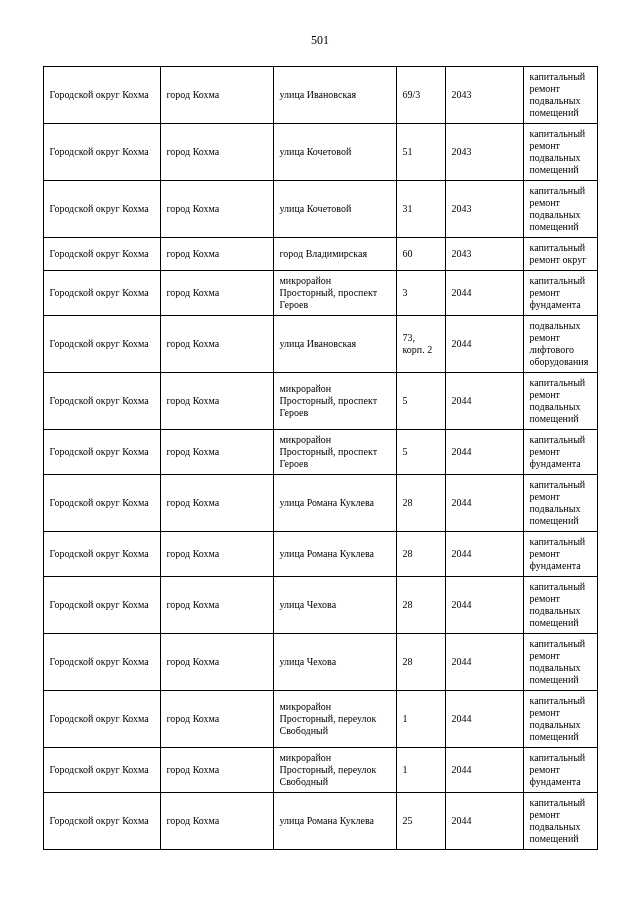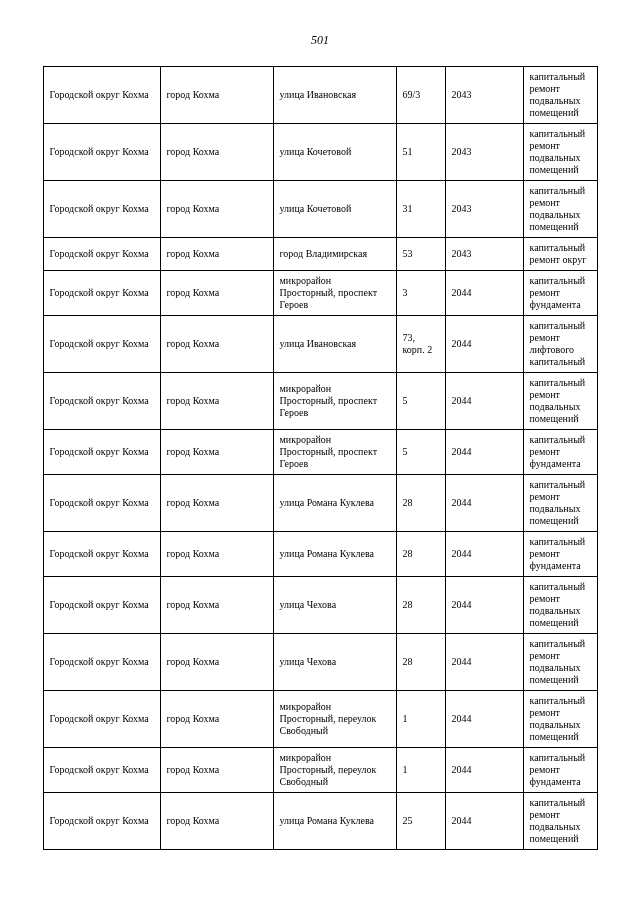--- a/index.html
+++ b/index.html
@@ -18,21 +18,20 @@
     width: 640px;
     height: 905px;
     background: #ffffff;
     box-sizing: border-box;
   }
   .page-number {
     padding-top: 33px;
     text-align: center;
     font-size: 12px;
     line-height: 14px;
-    font-style: italic;
   }
   table.repair-table {
     margin: 19px auto 0 auto;
     width: 554px;
     border-collapse: collapse;
     table-layout: fixed;
   }
   table.repair-table td {
     border: 1px solid #000000;
     font-size: 10px;
@@ -87,39 +86,39 @@
           <td>город Кохма</td>
           <td>улица Кочетовой</td>
           <td>31</td>
           <td>2043</td>
           <td>капитальный ремонт подвальных помещений</td>
         </tr>
         <tr>
           <td>Городской округ Кохма</td>
           <td>город Кохма</td>
           <td>город Владимирская</td>
-          <td>53</td>
+          <td>60</td>
           <td>2043</td>
           <td>капитальный ремонт округ</td>
         </tr>
         <tr>
           <td>Городской округ Кохма</td>
           <td>город Кохма</td>
           <td>микрорайон Просторный, проспект Героев</td>
           <td>3</td>
           <td>2044</td>
           <td>капитальный ремонт фундамента</td>
         </tr>
         <tr>
           <td>Городской округ Кохма</td>
           <td>город Кохма</td>
           <td>улица Ивановская</td>
           <td>73, корп. 2</td>
           <td>2044</td>
-          <td>капитальный ремонт лифтового капитальный</td>
+          <td>подвальных ремонт лифтового оборудования</td>
         </tr>
         <tr>
           <td>Городской округ Кохма</td>
           <td>город Кохма</td>
           <td>микрорайон Просторный, проспект Героев</td>
           <td>5</td>
           <td>2044</td>
           <td>капитальный ремонт подвальных помещений</td>
         </tr>
         <tr>

